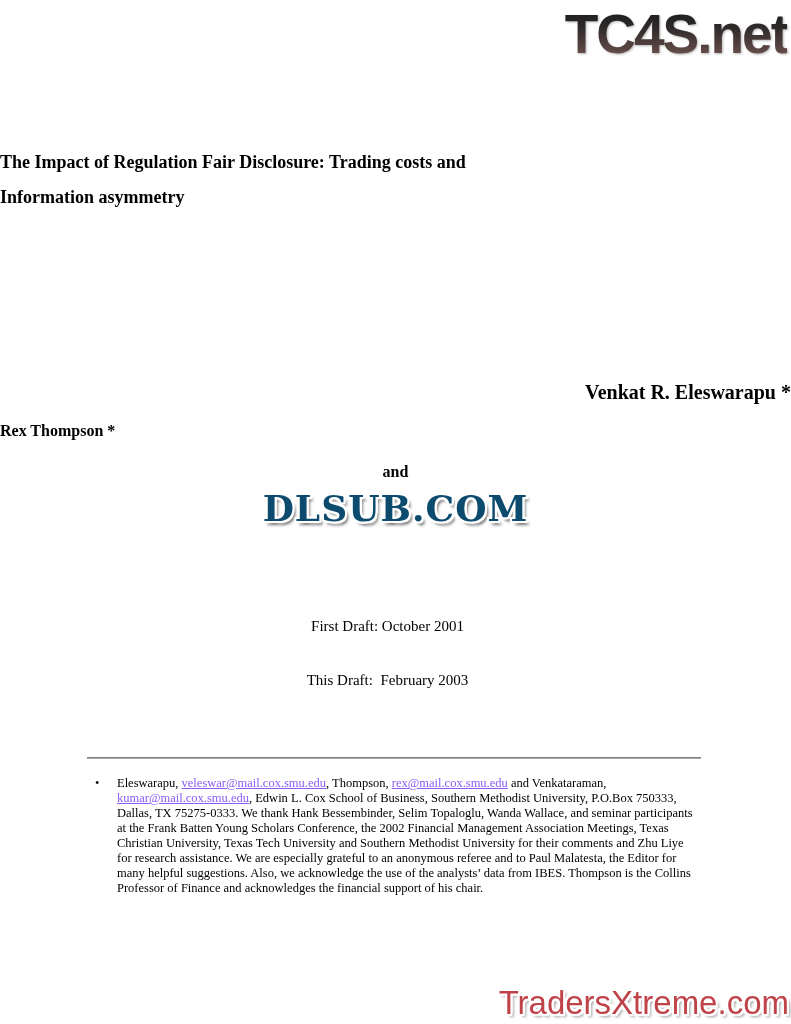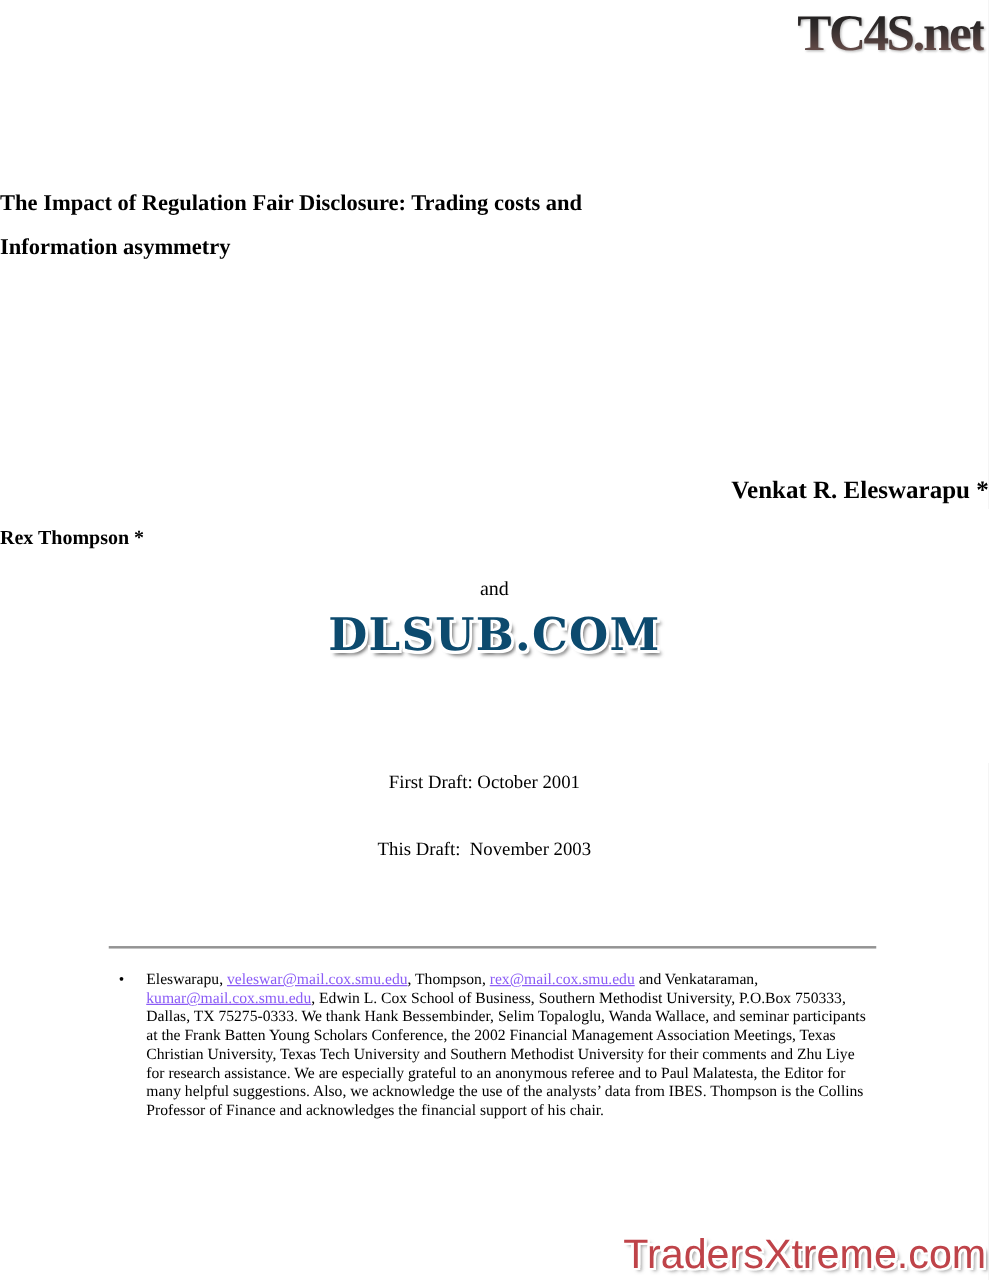--- a/index.html
+++ b/index.html
@@ -9,23 +9,23 @@
     margin:0 auto;
     background:#ffffff;
     font-family:"Liberation Serif", serif;
     color:#000;
     overflow:hidden;
   }
 
   
   .tc4s-logo{
     position:absolute; top:2px; right:4px;
-    font-family:Liberation Serif, serif;
+    font-family:Liberation Sans, sans-serif;
     font-weight:900;
-    font-size:41px;
+    font-size:55px;
     letter-spacing:-2px;
     color:#3b3133;
     filter:drop-shadow(1px 1px 1px rgba(150,150,150,.7));
   }
   @supports ((-webkit-background-clip:text) or (background-clip:text)){
     .tc4s-logo{
       background:linear-gradient(to bottom,#151515 0%,#2e2a2a 40%,#5d4744 75%,#8d6a66 100%);
       -webkit-background-clip:text;
       background-clip:text;
       -webkit-text-fill-color:transparent;
@@ -37,21 +37,21 @@
   .title-block{
     position:absolute; top:152px; left:0; right:0;
     text-align:left;
     font-weight:bold; font-size:18px;
   }
   .title-line2{margin-top:14px;}
 
   
   .author-1{position:absolute; top:381px; left:0; right:0; text-align:right; font-weight:bold; font-size:20px;}
   .author-2{position:absolute; top:422px; left:0; right:0; text-align:left; font-weight:bold; font-size:16px;}
-  .and-line{position:absolute; top:463px; left:0; right:0; text-align:center; font-weight:normal; font-size:16px;}
+  .and-line{position:absolute; top:463px; left:0; right:0; text-align:center; font-weight:bold; font-size:16px;}
 
   
   .dlsub-logo{
     position:absolute; top:487px; left:0; right:0;
     text-align:center;
   }
   .dlsub-logo span{
     font-family:"DejaVu Serif", serif;
     font-weight:bold;
     font-size:36px;
@@ -118,21 +118,21 @@
   <div class="author-2">Rex Thompson *</div>
 
   <div class="and-line">and</div>
 
   <div class="dlsub-logo">
     <span>DLSUB.COM</span>
   </div>
 
   <div class="draft-block">
     <div>First Draft: October 2001</div>
-    <div>This Draft:  November 2003</div>
+    <div>This Draft:  February 2003</div>
   </div>
 
   <div class="footnote-rule"></div>
 
   <div class="footnote">
     <span class="bullet">•</span>
     <div class="footnote-text"><span>Eleswarapu, </span><a class="email-link">veleswar@mail.cox.smu.edu</a><span>, Thompson, </span><a class="email-link">rex@mail.cox.smu.edu</a><span> and Venkataraman, </span><a class="email-link">kumar@mail.cox.smu.edu</a><span>, Edwin L. Cox School of Business, Southern Methodist University, P.O.Box 750333, Dallas, TX 75275-0333. We thank Hank Bessembinder, Selim Topaloglu, Wanda Wallace, and seminar participants at the Frank Batten Young Scholars Conference, the 2002 Financial Management Association Meetings, Texas Christian University, Texas Tech University and Southern Methodist University for their comments and Zhu Liye for research assistance. We are especially grateful to an anonymous referee and to Paul Malatesta, the Editor for many helpful suggestions. Also, we acknowledge the use of the analysts’ data from IBES. Thompson is the Collins Professor of Finance and acknowledges the financial support of his chair.</span></div>
   </div>
 
   <div class="traders-logo">TradersXtreme.com</div>

